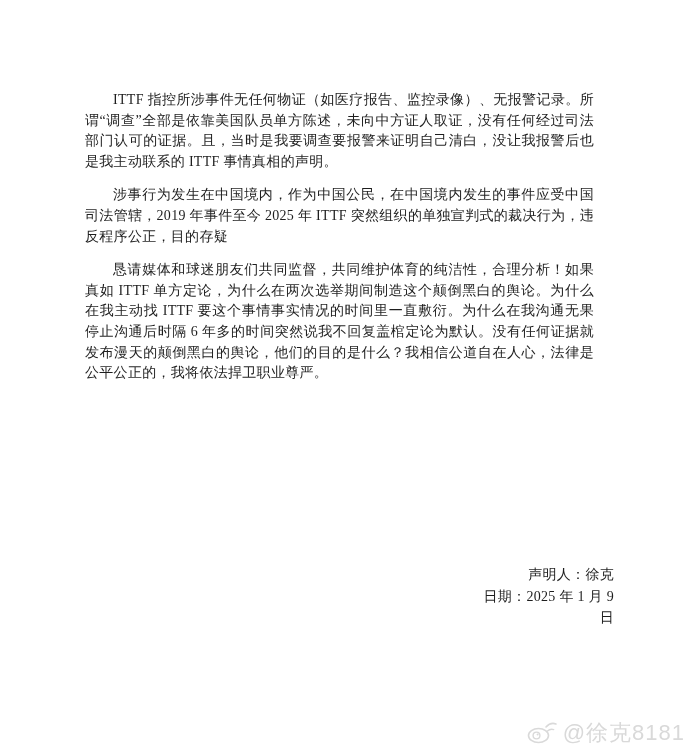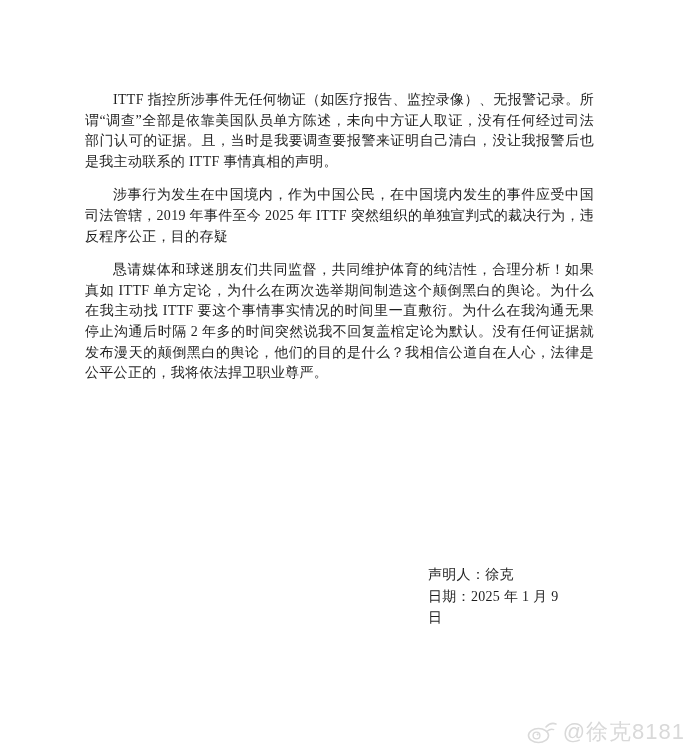--- a/index.html
+++ b/index.html
@@ -26,53 +26,54 @@
   .content p {
     margin: 0 0 13px 0;
     font-size: 14px;
     line-height: 20.6px;
     text-align: justify;
     text-indent: 2em;
     letter-spacing: 0.3px;
   }
   .signature {
     position: absolute;
-    left: 428px;
+    left: 469px;
     top: 564px;
     width: 145px;
-    text-align: left;
+    text-align: right;
     font-size: 14px;
     line-height: 21.5px;
     color: #1e1e1e;
     letter-spacing: 0.3px;
   }
   .watermark {
     position: absolute;
     right: 5px;
     bottom: 6px;
     display: flex;
+    align-items: center;
     gap: 4px;
     color: #d9d9d9;
     user-select: none;
   }
   .watermark-text {
     font-family: "Liberation Sans", "DejaVu Sans", sans-serif;
     font-size: 22px;
     letter-spacing: 1px;
   }
 </style>
 </head>
 <body>
 
 <div class="page">
 
   <div class="content">
     <p>ITTF 指控所涉事件无任何物证（如医疗报告、监控录像）、无报警记录。所谓“调查”全部是依靠美国队员单方陈述，未向中方证人取证，没有任何经过司法部门认可的证据。且，当时是我要调查要报警来证明自己清白，没让我报警后也是我主动联系的 ITTF 事情真相的声明。</p>
     <p>涉事行为发生在中国境内，作为中国公民，在中国境内发生的事件应受中国司法管辖，2019 年事件至今 2025 年 ITTF 突然组织的单独宣判式的裁决行为，违反程序公正，目的存疑</p>
-    <p>恳请媒体和球迷朋友们共同监督，共同维护体育的纯洁性，合理分析！如果真如 ITTF 单方定论，为什么在两次选举期间制造这个颠倒黑白的舆论。为什么在我主动找 ITTF 要这个事情事实情况的时间里一直敷衍。为什么在我沟通无果停止沟通后时隔 2 年多的时间突然说我不回复盖棺定论为默认。没有任何证据就发布漫天的颠倒黑白的舆论，他们的目的是什么？我相信公道自在人心，法律是公平公正的，我将依法捍卫职业尊严。</p>
+    <p>恳请媒体和球迷朋友们共同监督，共同维护体育的纯洁性，合理分析！如果真如 ITTF 单方定论，为什么在两次选举期间制造这个颠倒黑白的舆论。为什么在我主动找 ITTF 要这个事情事实情况的时间里一直敷衍。为什么在我沟通无果停止沟通后时隔 6 年多的时间突然说我不回复盖棺定论为默认。没有任何证据就发布漫天的颠倒黑白的舆论，他们的目的是什么？我相信公道自在人心，法律是公平公正的，我将依法捍卫职业尊严。</p>
   </div>
 
   <div class="signature">
     <div>声明人：徐克</div>
     <div>日期：2025 年 1 月 9 日</div>
   </div>
 
   <div class="watermark">
     <span aria-hidden="true">
       <svg width="32" height="27" viewBox="0 0 32 27" fill="none">

